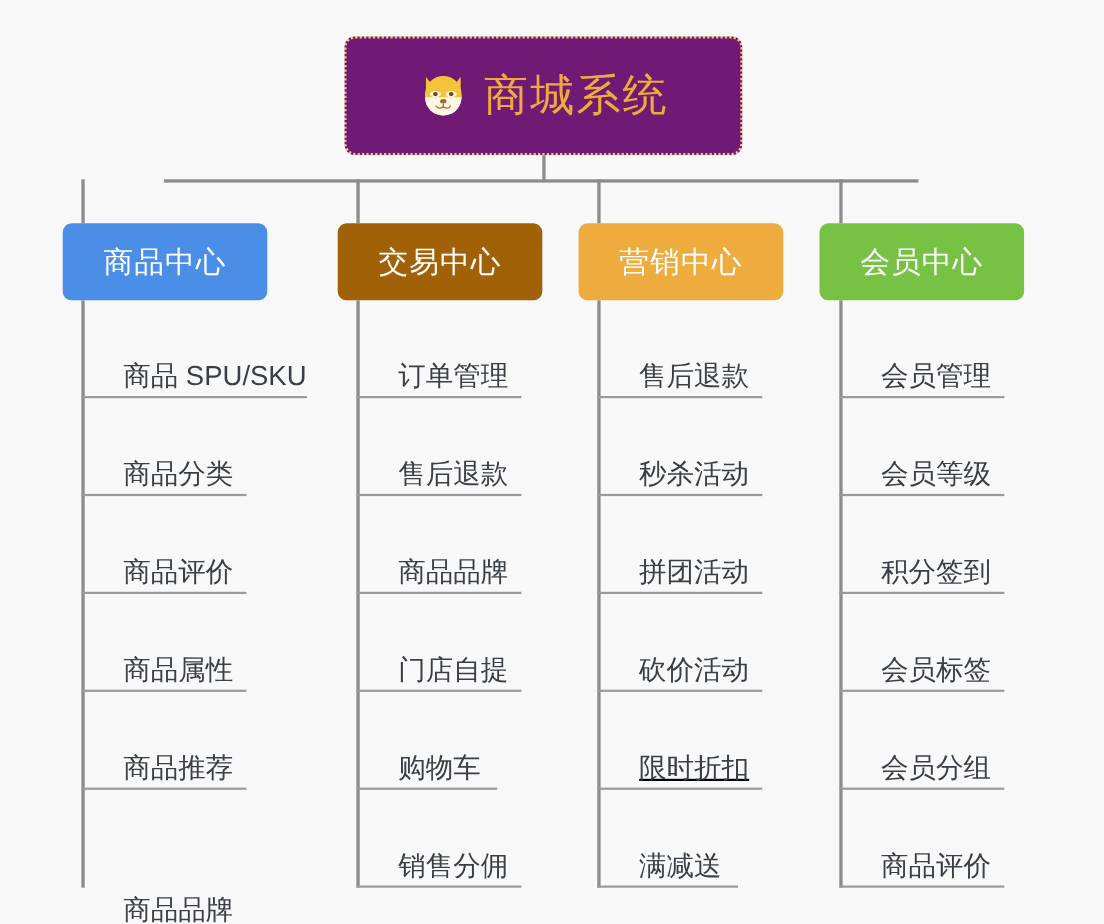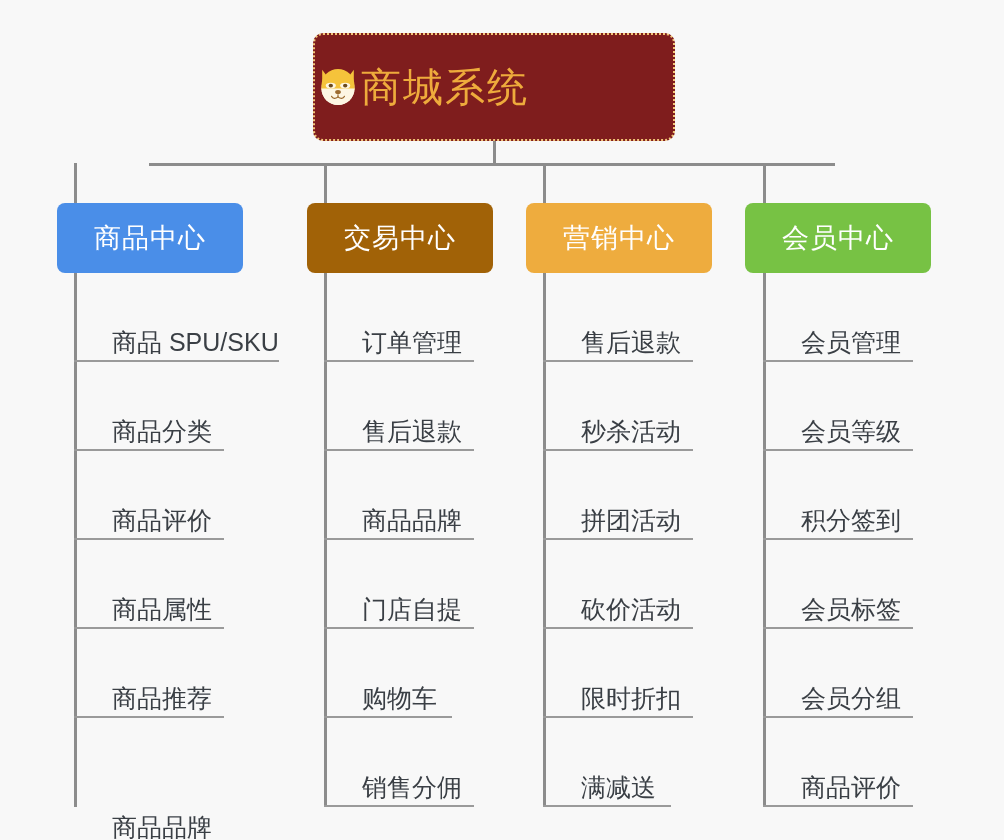--- a/index.html
+++ b/index.html
@@ -22,26 +22,27 @@
   }
 
   
   .root-node {
     position: absolute;
     left: 313px;
     top: 33px;
     width: 362px;
     height: 108px;
     box-sizing: border-box;
-    background: #7f1d1d;
+    background: #701a75;
     border: 2px dotted #f3c678;
     border-radius: 10px;
     display: flex;
     align-items: center;
-    justify-content: flex-start;
+    justify-content: center;
+    gap: 14px;
   }
   .root-icon {
     width: 46px;
     height: 46px;
     flex: 0 0 auto;
     display: block;
   }
   .root-title {
     font-size: 40px;
     color: #eeab3c;
@@ -197,21 +198,21 @@
         </div>
         <div class="leaf" style="width: 150px;">
           <span class="leaf-label">秒杀活动</span>
         </div>
         <div class="leaf" style="width: 150px;">
           <span class="leaf-label">拼团活动</span>
         </div>
         <div class="leaf" style="width: 150px;">
           <span class="leaf-label">砍价活动</span>
         </div>
-        <div class="leaf" style="width: 150px;">
+        <div class="leaf" style="width: 150px; text-decoration: underline;">
           <span class="leaf-label">限时折扣</span>
         </div>
         <div class="leaf" style="width: 128px; font-family: Liberation Serif, serif;">
           <span class="leaf-label">满减送</span>
         </div>
       </div>
       <div class="conn conn-v" style="left: 763px; top: 163px; height: 40px;"></div>
       <div class="cat-box" style="left: 745px; width: 186px; background: rgb(119, 194, 68);">
         <span>会员中心</span>
       </div>

